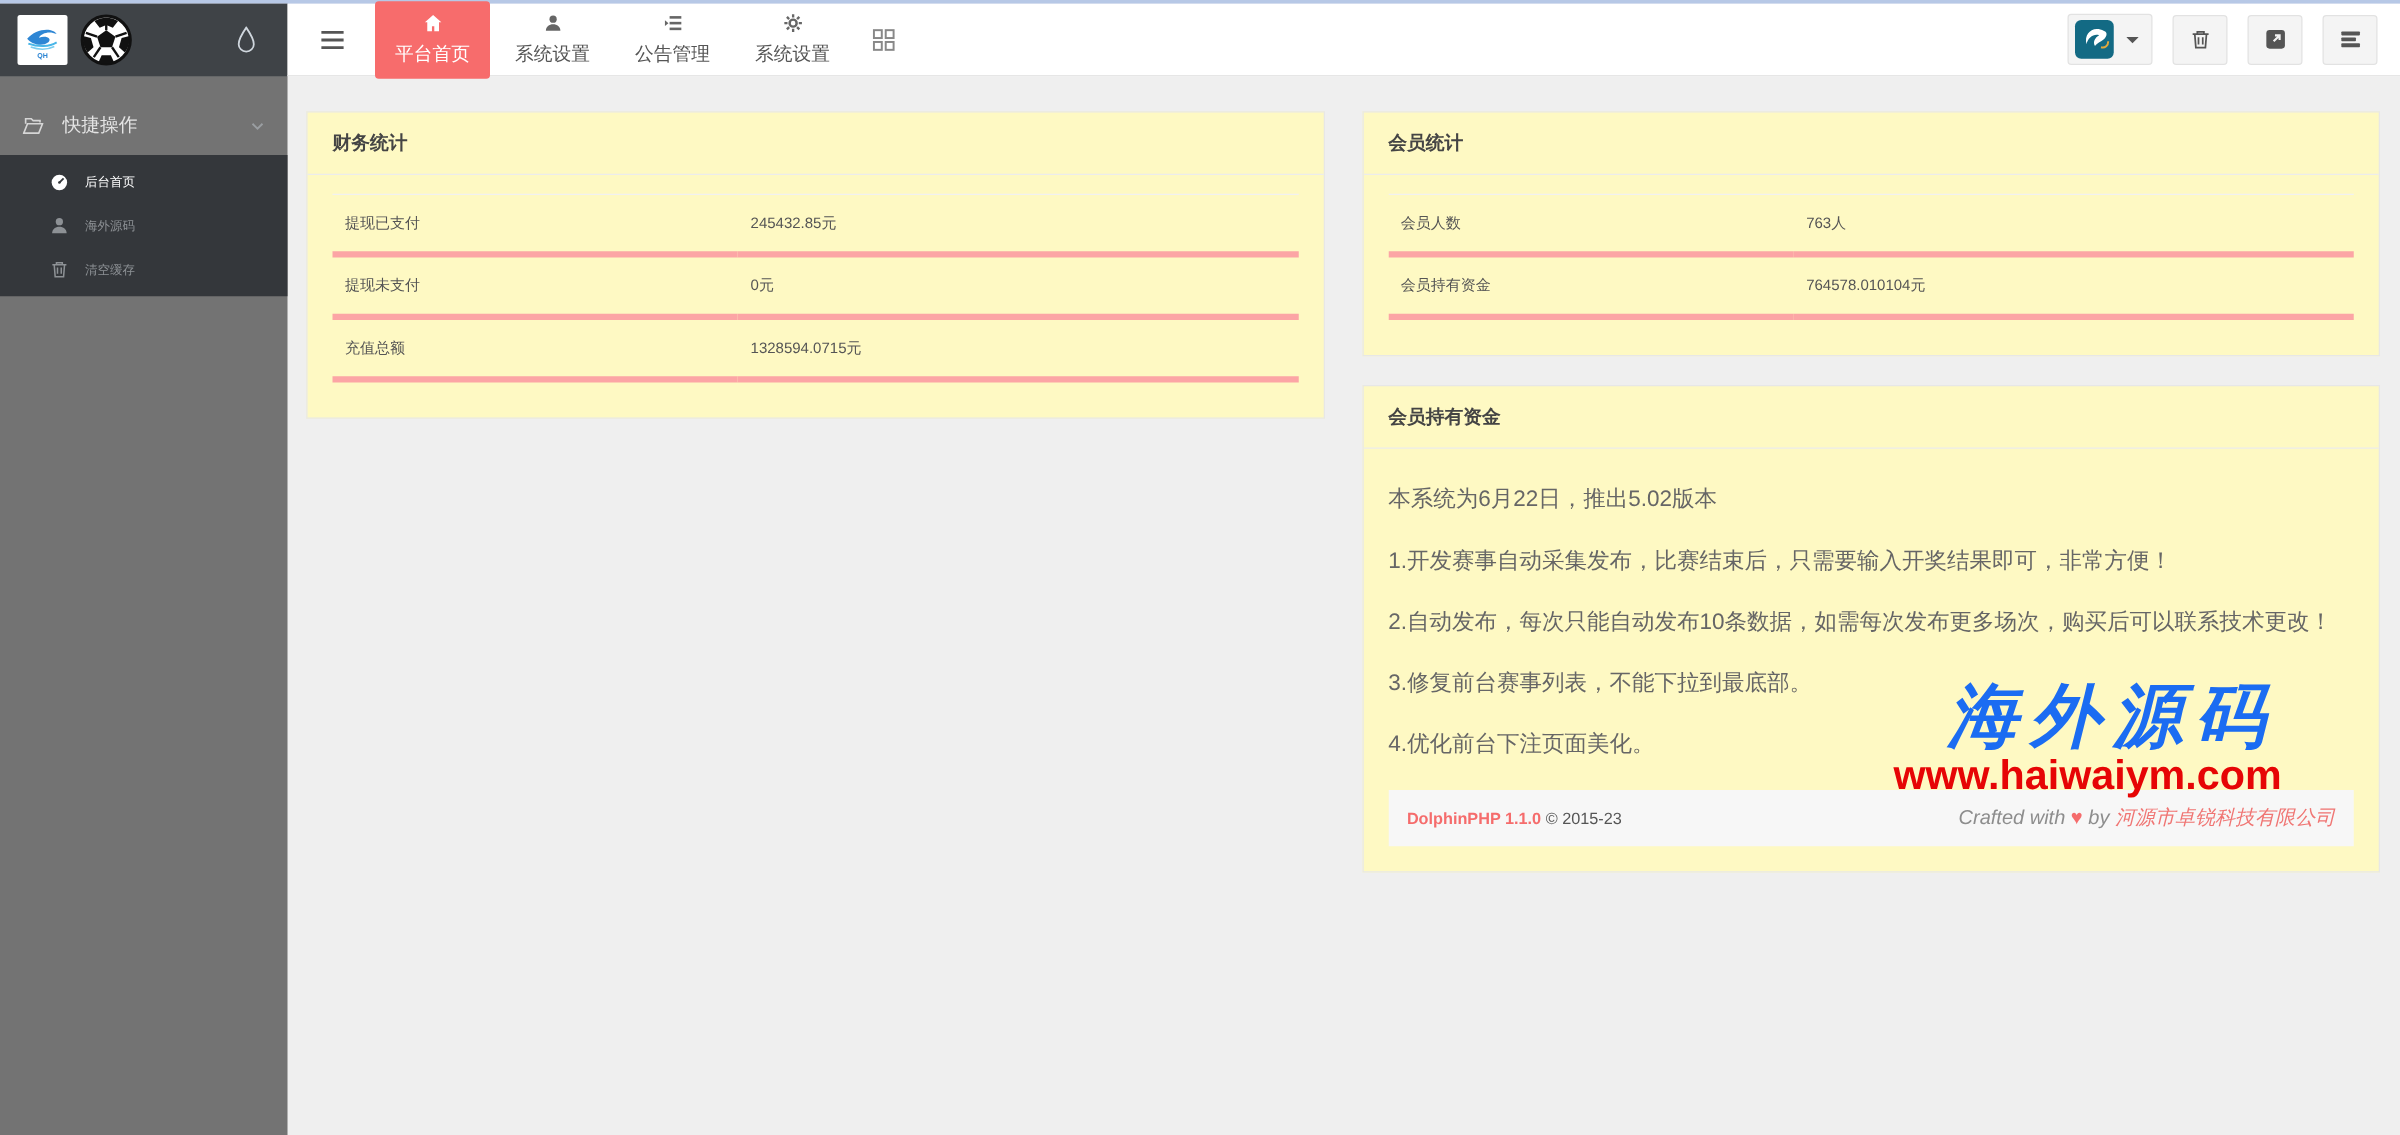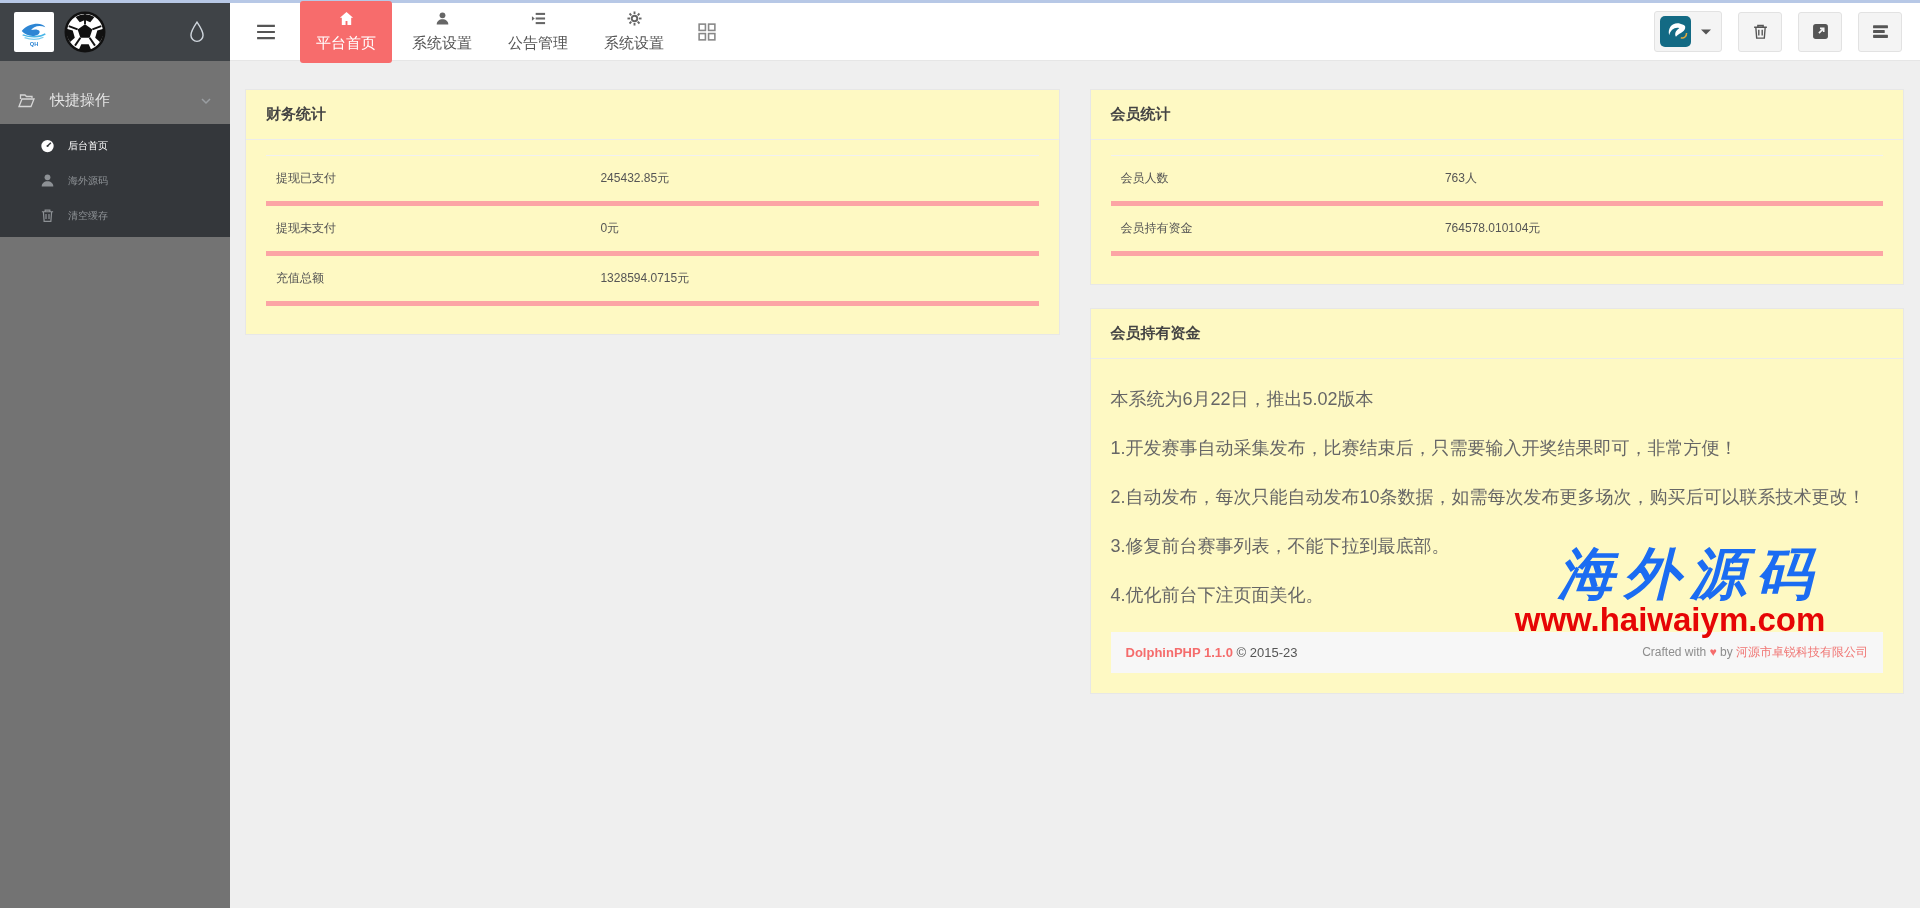--- a/index.html
+++ b/index.html
@@ -50,21 +50,21 @@
   .card-b { padding:15px 20px 20px; }
   table.stat { width:100%; border-collapse:collapse; margin-bottom:8px; border-top:1px solid #f1f1f1; }
   table.stat td { padding:14px 10px; font-size:12px; color:#555; border-bottom:5px solid #fca5a5; }
   table.stat td.lbl { width:42%; }
   .member-card { margin-bottom:23px; }
   .card-b-v { padding:10px 20px 20px; }
   .card-b-v p { font-size:18px; color:#666; margin:18px 0 25px; }
   .vfooter { background:#f7f7f7; margin-top:6px; padding:12px 15px; display:flex; align-items:center; justify-content:space-between; }
   .vf-left { font-size:13px; color:#555; }
   .vf-brand { color:#f56c6c; font-weight:bold; text-decoration:none; }
-  .vf-right { font-size:12px; color:#8d8d8d; }
+  .vf-right { font-size:16px; color:#8d8d8d;font-style:italic; }
   .vf-heart { color:#f56c6c; }
   .vf-company { color:var(--company_pink,#f07573); text-decoration:none; }
 
   
   .watermark { position:absolute; top:545px; right:20px; width:420px; text-align:center; pointer-events:none; z-index:20; line-height:1; }
   .wm1 { font-family:"DejaVu Serif","Liberation Serif",serif; font-style:italic; font-weight:bold; font-size:56px; color:var(--watermark_blue,#1b6cf2); letter-spacing:10px; }
   .wm2 { font-family:"Liberation Sans",sans-serif; font-weight:bold; font-size:33px; color:var(--watermark_red,#e60505); margin-top:2px; margin-right:40px; }
 </style>
 </head>
 <body>

